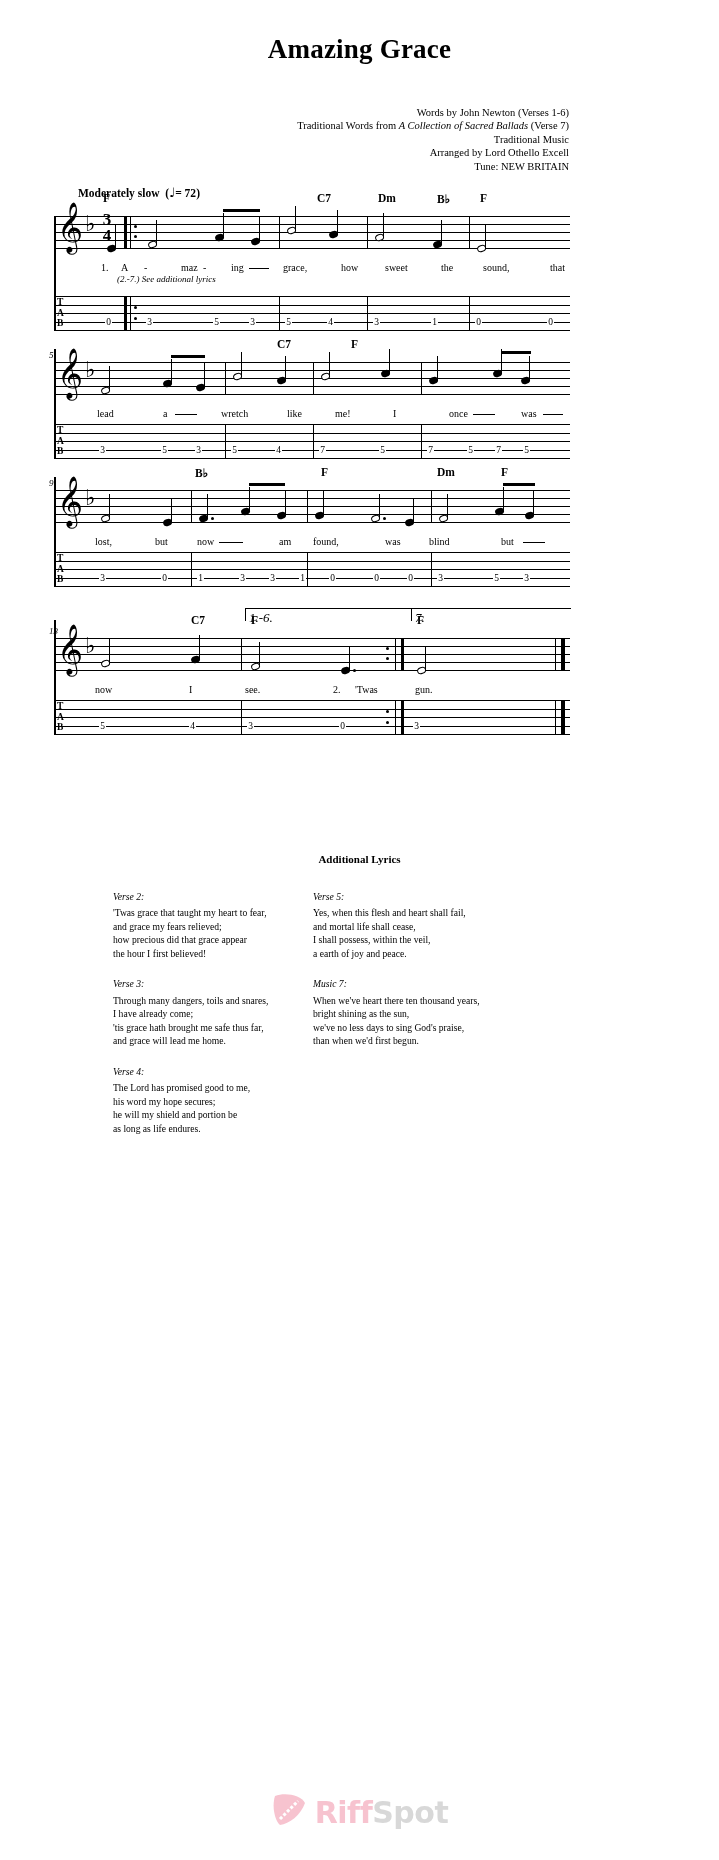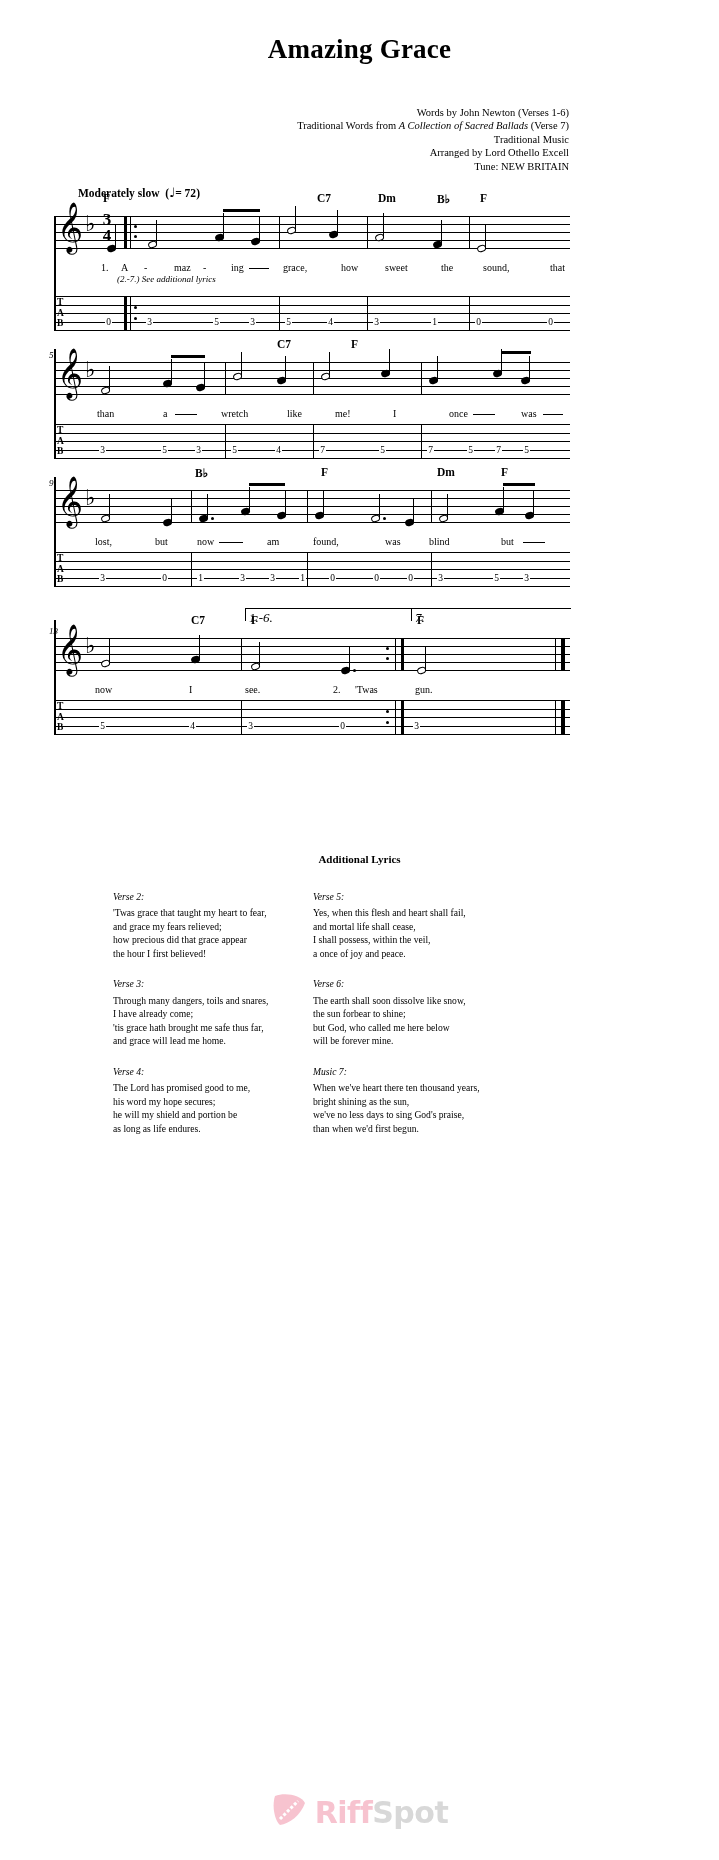--- a/index.html
+++ b/index.html
@@ -201,21 +201,21 @@
     <div class="barline" style="left:414px;"></div>
 
     <div class="note hollow" style="left:422px;top:29px;">
         <div class="hd"></div>
         <div class="stem"></div>
       </div>
 
     <div class="lyric" style="left:46px;">1.</div>
     <div class="lyric" style="left:66px;">A</div>
     <div class="lyric" style="left:89px;">-</div>
-    <div class="lyric" style="left:119px;">maz</div>
+    <div class="lyric" style="left:126px;">maz</div>
     <div class="lyric" style="left:148px;">-</div>
     <div class="lyric" style="left:176px;">ing</div>
     <div class="lyricline" style="left:194px;width:20px;"></div>
     <div class="lyric" style="left:228px;">grace,</div>
     <div class="lyric" style="left:286px;">how</div>
     <div class="lyric" style="left:330px;">sweet</div>
     <div class="lyric" style="left:386px;">the</div>
     <div class="lyric" style="left:428px;">sound,</div>
     <div class="lyric" style="left:495px;">that</div>
     <div class="lyric sub2" style="left:62px;">(2.-7.)  See additional lyrics</div>
@@ -312,21 +312,21 @@
     <div class="note" style="left:438px;top:8px;">
         <div class="hd"></div>
         <div class="stem"></div>
       </div>
     <div class="note" style="left:466px;top:15px;">
         <div class="hd"></div>
         <div class="stem"></div>
       </div>
     <div class="beam" style="left:446px;top:-11px;width:30px;"></div>
 
-    <div class="lyric" style="left:42px;">than</div>
+    <div class="lyric" style="left:42px;">lead</div>
     <div class="lyric" style="left:108px;">a</div>
     <div class="lyricline" style="left:120px;width:22px;"></div>
     <div class="lyric" style="left:166px;">wretch</div>
     <div class="lyric" style="left:232px;">like</div>
     <div class="lyric" style="left:280px;">me!</div>
     <div class="lyric" style="left:338px;">I</div>
     <div class="lyric" style="left:394px;">once</div>
     <div class="lyricline" style="left:418px;width:22px;"></div>
     <div class="lyric" style="left:466px;">was</div>
     <div class="lyricline" style="left:488px;width:20px;"></div>
@@ -430,21 +430,21 @@
     <div class="note" style="left:470px;top:22px;">
         <div class="hd"></div>
         <div class="stem"></div>
       </div>
     <div class="beam" style="left:448px;top:-7px;width:32px;"></div>
 
     <div class="lyric" style="left:40px;">lost,</div>
     <div class="lyric" style="left:100px;">but</div>
     <div class="lyric" style="left:142px;">now</div>
     <div class="lyricline" style="left:164px;width:24px;"></div>
-    <div class="lyric" style="left:212px;">am</div>
+    <div class="lyric" style="left:224px;">am</div>
     <div class="lyric" style="left:258px;">found,</div>
     <div class="lyric" style="left:330px;">was</div>
     <div class="lyric" style="left:374px;">blind</div>
     <div class="lyric" style="left:446px;">but</div>
     <div class="lyricline" style="left:468px;width:22px;"></div>
   </div>
 
   <div class="tab" style="top:552px;">
     <div class="tl"></div>
       <div class="tl"></div>
@@ -601,28 +601,21 @@
         <div class="vline">as long as life endures.</div>
       </div>
     </div>
 
     <div class="vcol right">
       <div class="vblock">
         <div class="vhead">Verse 5:</div>
         <div class="vline">Yes, when this flesh and heart shall fail,</div>
         <div class="vline">and mortal life shall cease,</div>
         <div class="vline">I shall possess, within the veil,</div>
-        <div class="vline">a once of joy and peace.</div>
-      </div>
-      <div class="vblock">
-        <div class="vhead">Verse 6:</div>
-        <div class="vline">The earth shall soon dissolve like snow,</div>
-        <div class="vline">the sun forbear to shine;</div>
-        <div class="vline">but God, who called me here below</div>
-        <div class="vline">will be forever mine.</div>
+        <div class="vline">a earth of joy and peace.</div>
       </div>
       <div class="vblock">
         <div class="vhead">Music 7:</div>
         <div class="vline">When we've heart there ten thousand years,</div>
         <div class="vline">bright shining as the sun,</div>
         <div class="vline">we've no less days to sing God's praise,</div>
         <div class="vline">than when we'd first begun.</div>
       </div>
     </div>
   </div>

